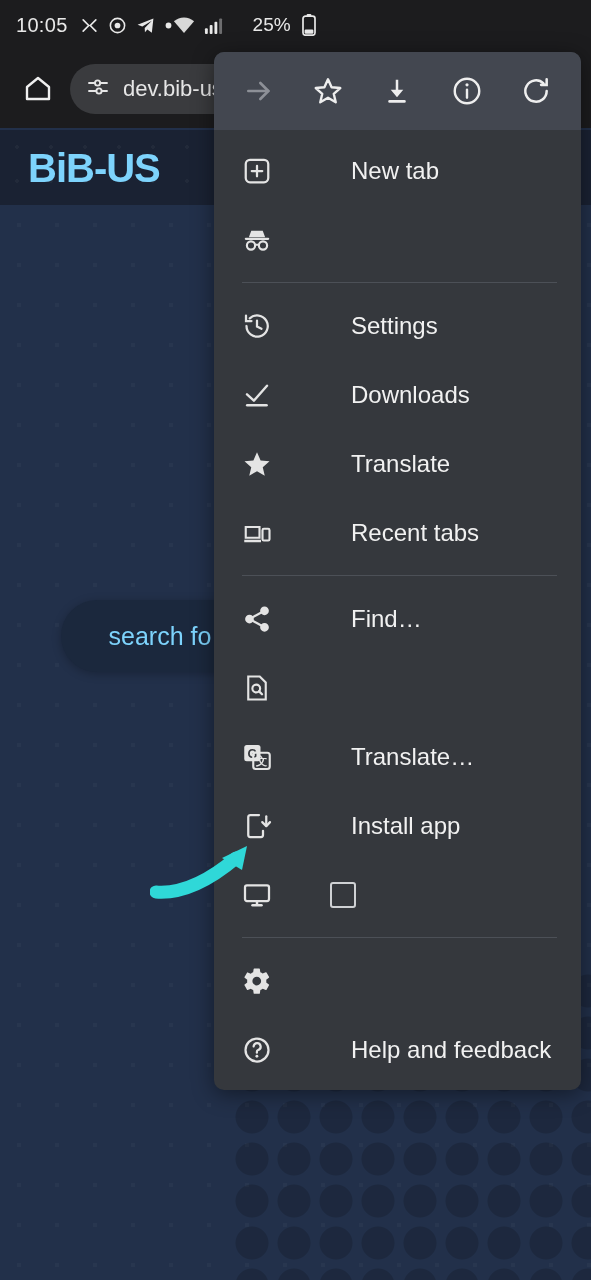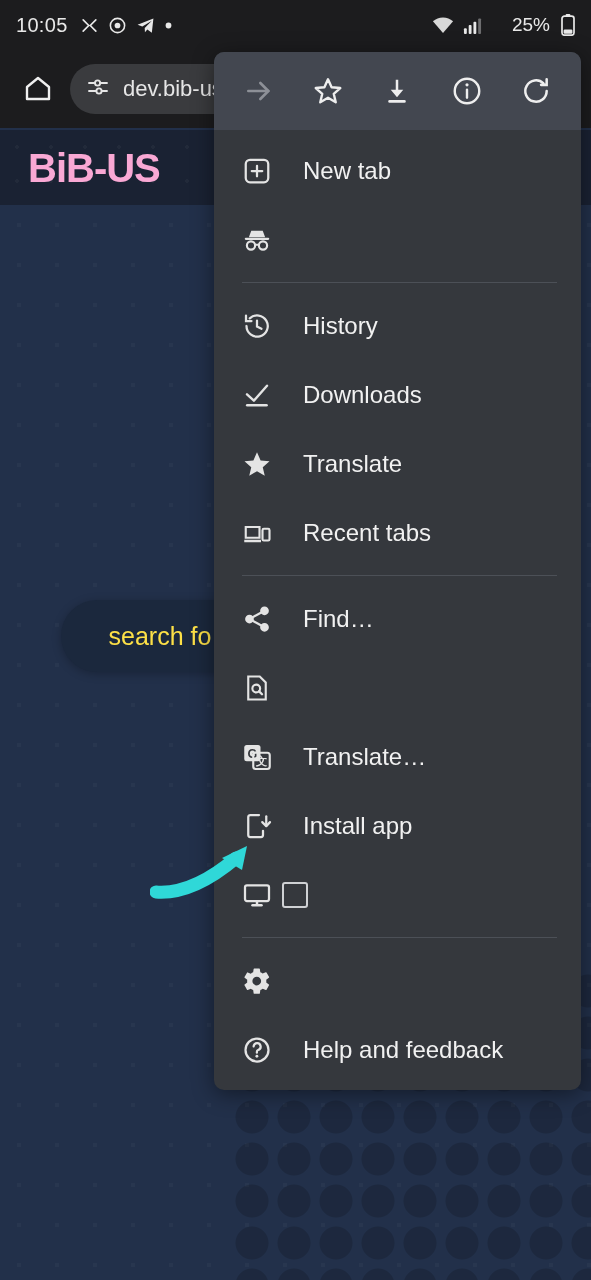--- a/index.html
+++ b/index.html
@@ -21,21 +21,21 @@
     background:#1a2233;
     overflow:hidden;
   }
   .page-header .dots {
     position:absolute; inset:0;
     background-image:radial-gradient(circle, rgba(255,255,255,.035) 1.6px, transparent 1.7px);
     background-size:34px 34px;
   }
   .brand {
     position:absolute; left:28px; top:50%; transform:translateY(-50%);
-    font-size:40px; font-weight:bold; color:#f9a8d4; letter-spacing:-1px;
+    font-size:40px; font-weight:bold; color:#7dd3fc; letter-spacing:-1px;
     white-space:nowrap;
   }
   .hero {
     position:absolute; top:205px; left:0; right:0; bottom:0;
     background:#22304a;
     overflow:hidden;
   }
   .hero .dots {
     position:absolute; inset:0;
     background-image:radial-gradient(circle, rgba(255,255,255,.028) 2.2px, transparent 2.3px);
@@ -62,27 +62,27 @@
     margin-top:24px;
     font-size:27px; font-weight:bold; color:#ffffff; line-height:1.45;
   }
   .search-pill {
     margin:42px auto 0;
     width:470px; height:72px; border-radius:40px;
     background:#1b283d;
     display:flex; align-items:center; padding-left:48px;
     box-shadow:0 2px 10px rgba(0,0,0,.25);
   }
-  .search-pill span { font-size:25px; color:#fde047; white-space:nowrap; }
+  .search-pill span { font-size:25px; color:#7dd3fc; white-space:nowrap; }
 
   
   #statusbar {
     position:absolute; top:0; left:0; right:0; height:50px;
     background:#1c1c1e; color:#e8e8e8;
-    display:flex; align-items:center; justify-content:space-between;
+    display:flex; align-items:center; 
     padding:0 16px; z-index:20;
   }
   .sb-left, .sb-right { display:flex; align-items:center; gap:9px; }
   .sb-clock { font-size:20px; font-weight:500; letter-spacing:.3px; margin-right:3px; }
   .sb-pct { font-size:19px; font-weight:500; margin:0 2px 0 21px; }
   .sb-icon { display:flex; align-items:center; }
 
   
   #browserbar {
     position:absolute; top:50px; left:0; right:0; height:78px;
@@ -114,20 +114,21 @@
     background:#434750;
   }
   .menu-top-btn {
     width:52px; height:52px;
     display:flex; align-items:center; justify-content:center;
   }
   .menu-list { padding:6px 0 0; }
   .menu-item {
     height:69px; display:flex; align-items:center;
     padding:0 24px 0 28px;
+    gap:48px;
   }
   .mi-icon { width:40px; display:flex; align-items:center; justify-content:flex-start; flex:0 0 40px; }
   .mi-label { font-size:24px; color:#f1f1f1; margin-left:21px; flex:1; white-space:nowrap; }
   .mi-check {
     width:26px; height:26px; border:2.5px solid #cfd1d4; border-radius:3px;
   }
   .menu-sep {
     height:1px; background:#4c5057; margin:8px 24px 8px 28px;
   }
 
@@ -296,21 +297,21 @@
     <div class="menu-sep"></div>
 
     <div class="menu-item">
       <span class="mi-icon">
         <svg width="30" height="30" viewBox="0 0 24 24" fill="none" stroke="#e4e4e4" stroke-width="1.8" stroke-linecap="round">
           <path d="M3.6 12a8.5 8.5 0 1 0 2.6-6.1"></path>
           <polyline points="3.2,3.6 3.2,8 7.6,8"></polyline>
           <polyline points="12,7.6 12,12.4 15.6,14.2"></polyline>
         </svg>
       </span>
-      <span class="mi-label">History</span>
+      <span class="mi-label">Settings</span>
     </div>
 
     <div class="menu-item">
       <span class="mi-icon">
         <svg width="30" height="30" viewBox="0 0 24 24" fill="none" stroke="#e4e4e4" stroke-width="1.9" stroke-linecap="round" stroke-linejoin="round">
           <polyline points="4,11.5 9.5,16.5 20,4.6"></polyline>
           <line x1="4.2" y1="20.2" x2="19.6" y2="20.2" stroke-width="2.1"></line>
         </svg>
       </span>
       <span class="mi-label">Downloads</span>

